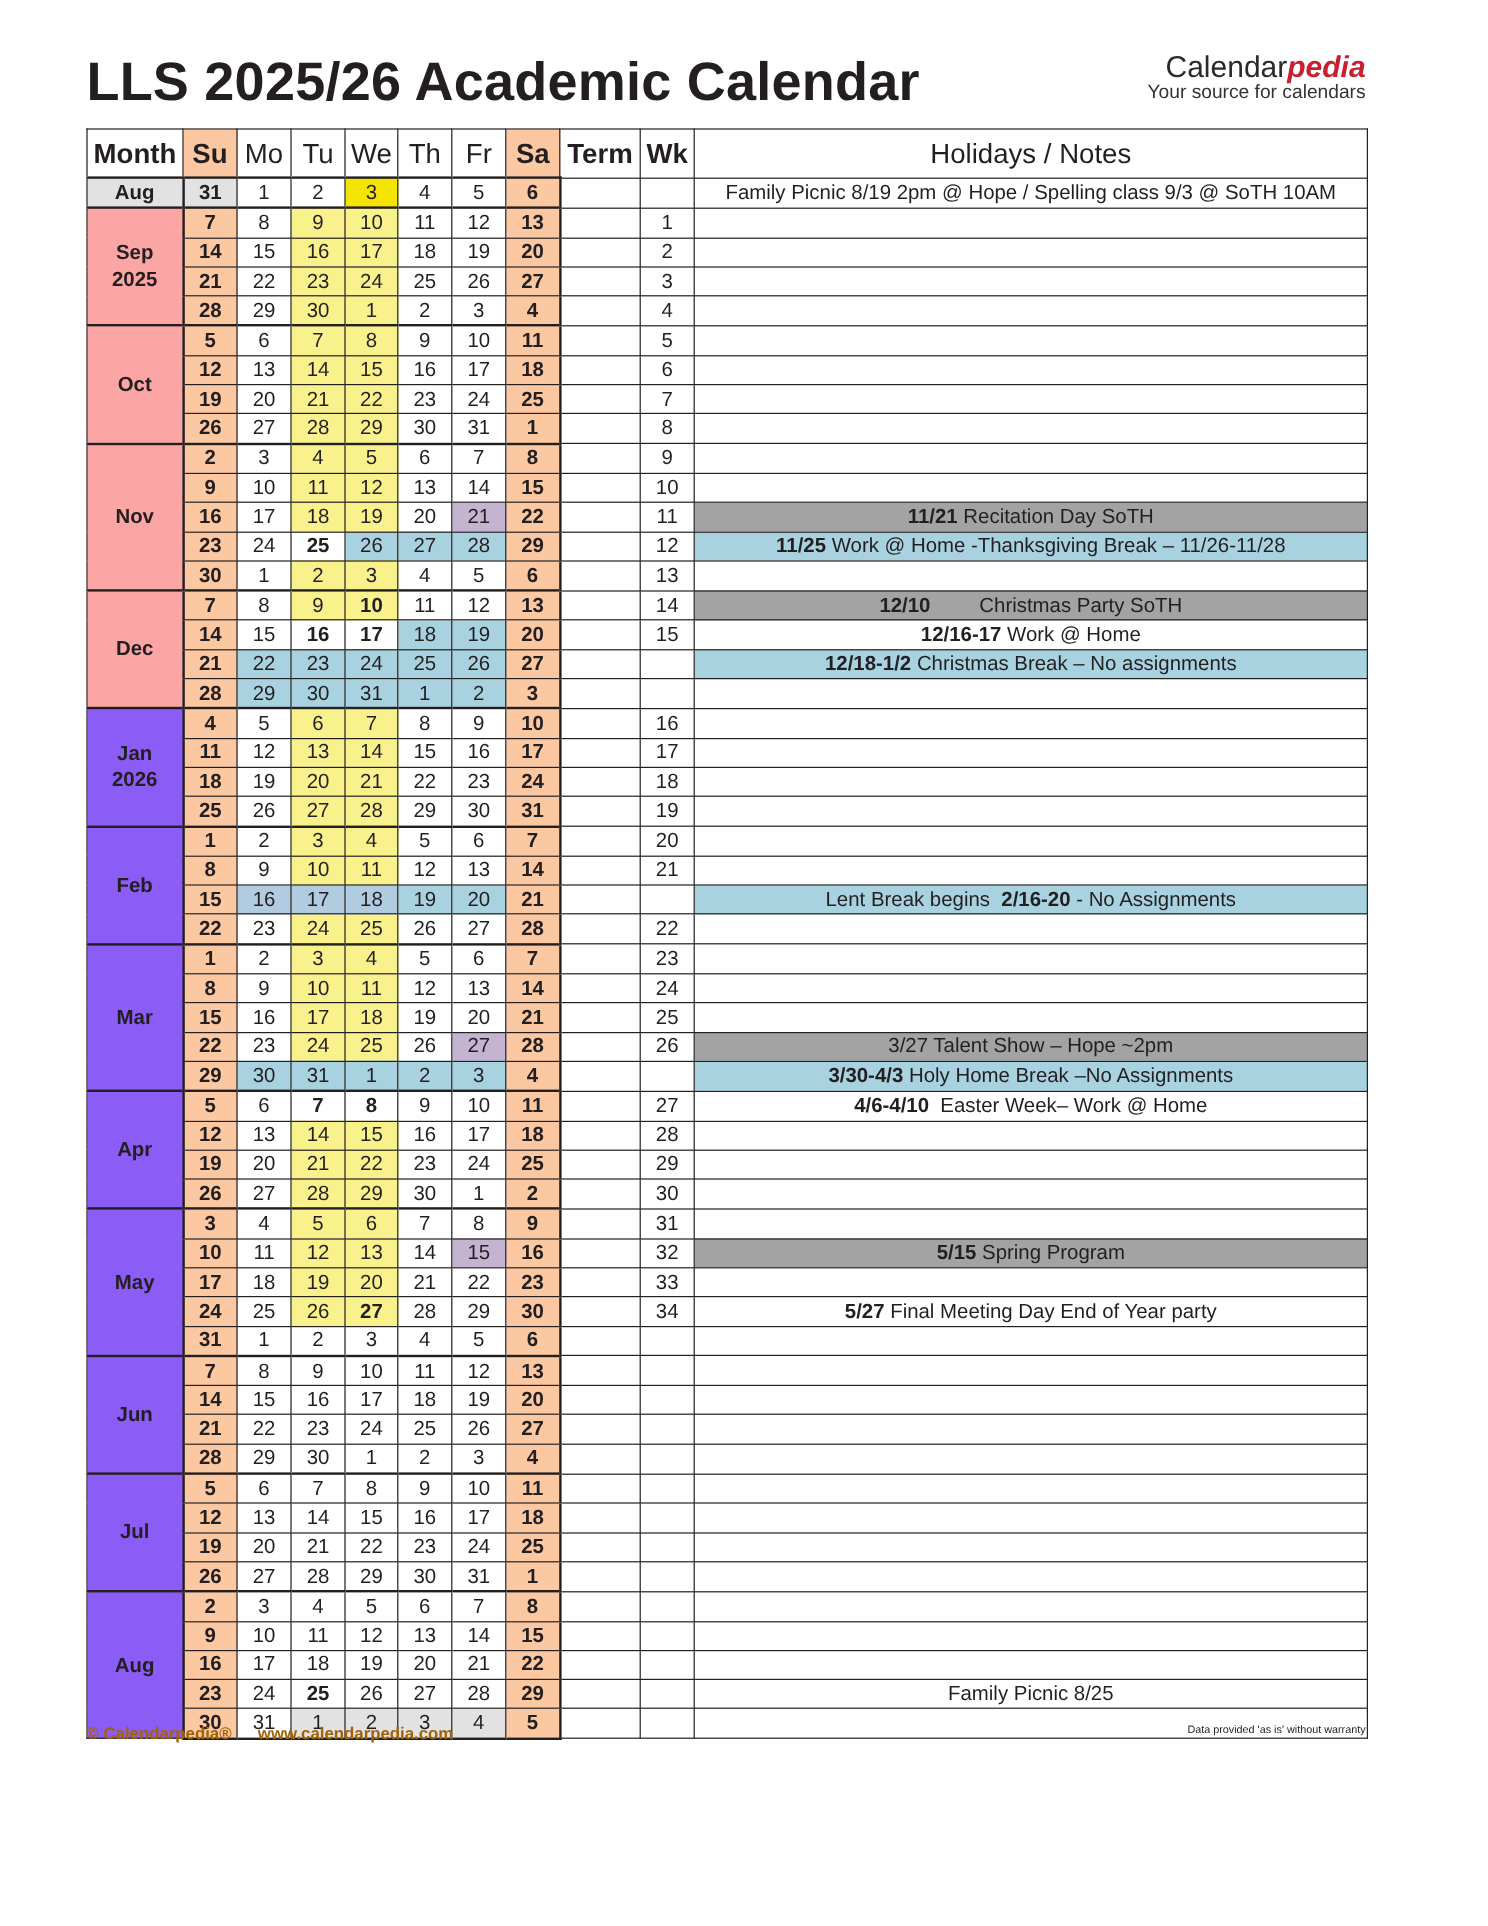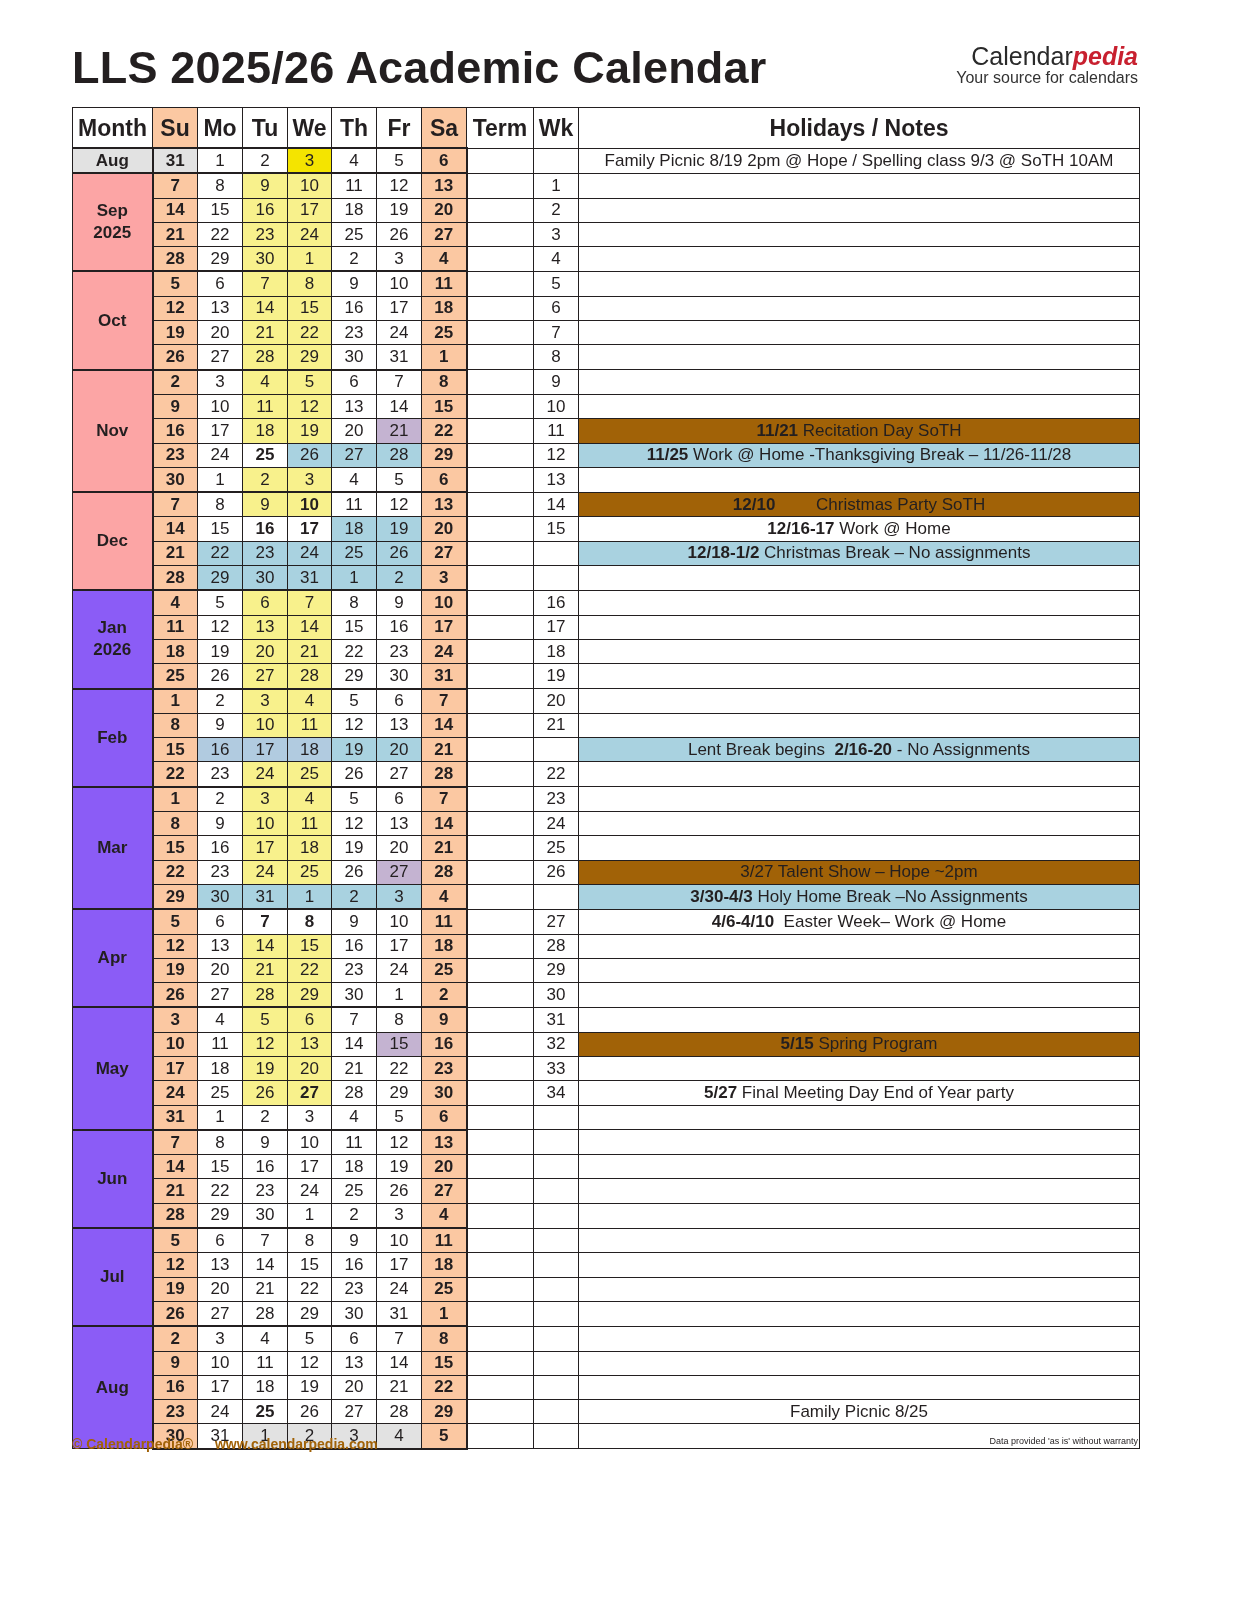--- a/index.html
+++ b/index.html
@@ -4,39 +4,39 @@
 <style>
   html, body { margin:0; padding:0; background:#ffffff; }
   body { width:1240px; height:1605px; position:relative; font-family:"Liberation Sans", sans-serif; color:#231f20; overflow:hidden; }
   .title { position:absolute; left:72px; top:42px; font-size:45px; font-weight:bold; letter-spacing:0.2px; color:#231f20; }
   .brand { position:absolute; right:102px; top:44px; text-align:right; line-height:1; }
   .brand-main { font-size:25px; color:#2a2a2a; }
   .brand-main .pedia { color:#c8202f; font-weight:bold; font-style:italic; }
   .brand-sub { font-size:16px; color:#333; margin-top:1px; }
   table.cal { position:absolute; left:72px; top:107px; border-collapse:collapse; table-layout:fixed; width:1067px; }
   table.cal td, table.cal th { border:1px solid #231f20; padding:0; text-align:center; height:23.3px; font-size:17px; line-height:22px; }
-  table.cal th { height:39px; font-size:23px; font-weight:bold; }
+  table.cal th { height:39px; font-size:23px; font-weight:normal; }
   table.cal th.b { font-weight:bold; }
   th.notes-h { text-align:left; padding-left:2px; font-weight:bold; }
   .su, .sa { background:#fbc8a2; font-weight:bold; }
   .yl { background:#f8f18c; }
   .ys { background:#f4e400; }
   .bl { background:#a9d2e0; }
   .bl2 { background:#b1cbe0; }
   .pu { background:#c4b3d1; }
   .gr { background:#e2e2e2; }
   .bd { font-weight:bold; }
   td.month { font-weight:bold; font-size:27px; line-height:31px; border-right:2px solid #231f20; }
   td.m-aug0 { background:#e2e2e2; font-size:17px; line-height:22px; }
   td.m-light { background:#fca5a5; }
   td.m-dark { background:#8b5cf6; }
   td.term { }
   td.wk { font-size:15px; }
   td.note { text-align:left; padding-left:2px; font-size:17px; white-space:nowrap; border-top:none; border-bottom:none; }
-  td.note.pu-row { background:#a16207; }
+  td.note.pu-row { background:#a3a3a3; }
   td.note.bl-row { background:#a9d2e0; }
   td.note .nb { font-weight:bold; }
   .thick-top { border-top:2px solid #231f20 !important; }
   .thick-left { border-left:2px solid #231f20 !important; }
   .thick-right { border-right:2px solid #231f20 !important; }
   .thick-bottom { border-bottom:2px solid #231f20 !important; }
   .footer-left { position:absolute; left:72px; top:1436px; font-size:14px; color:#a16207;font-weight:bold; }
   .footer-left span { margin-right:18px; }
   .footer-right { position:absolute; right:102px; top:1436px; font-size:9px; color:#231f20; }
 </style>

